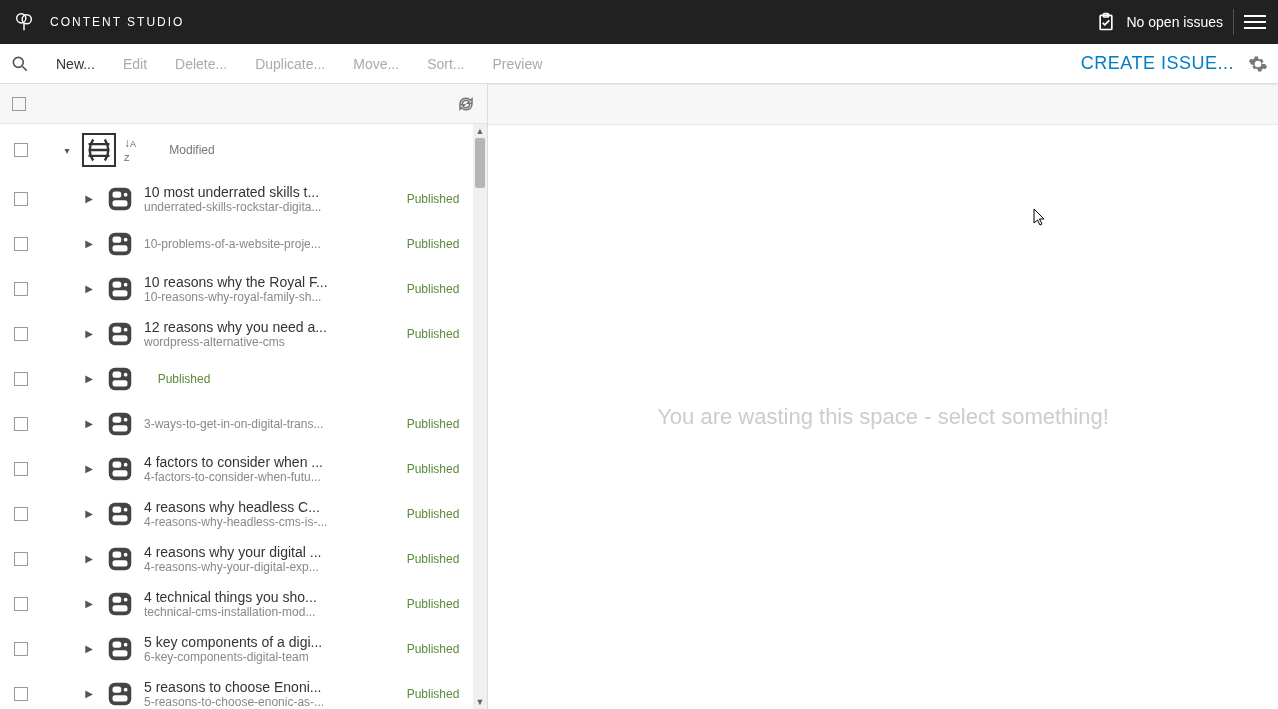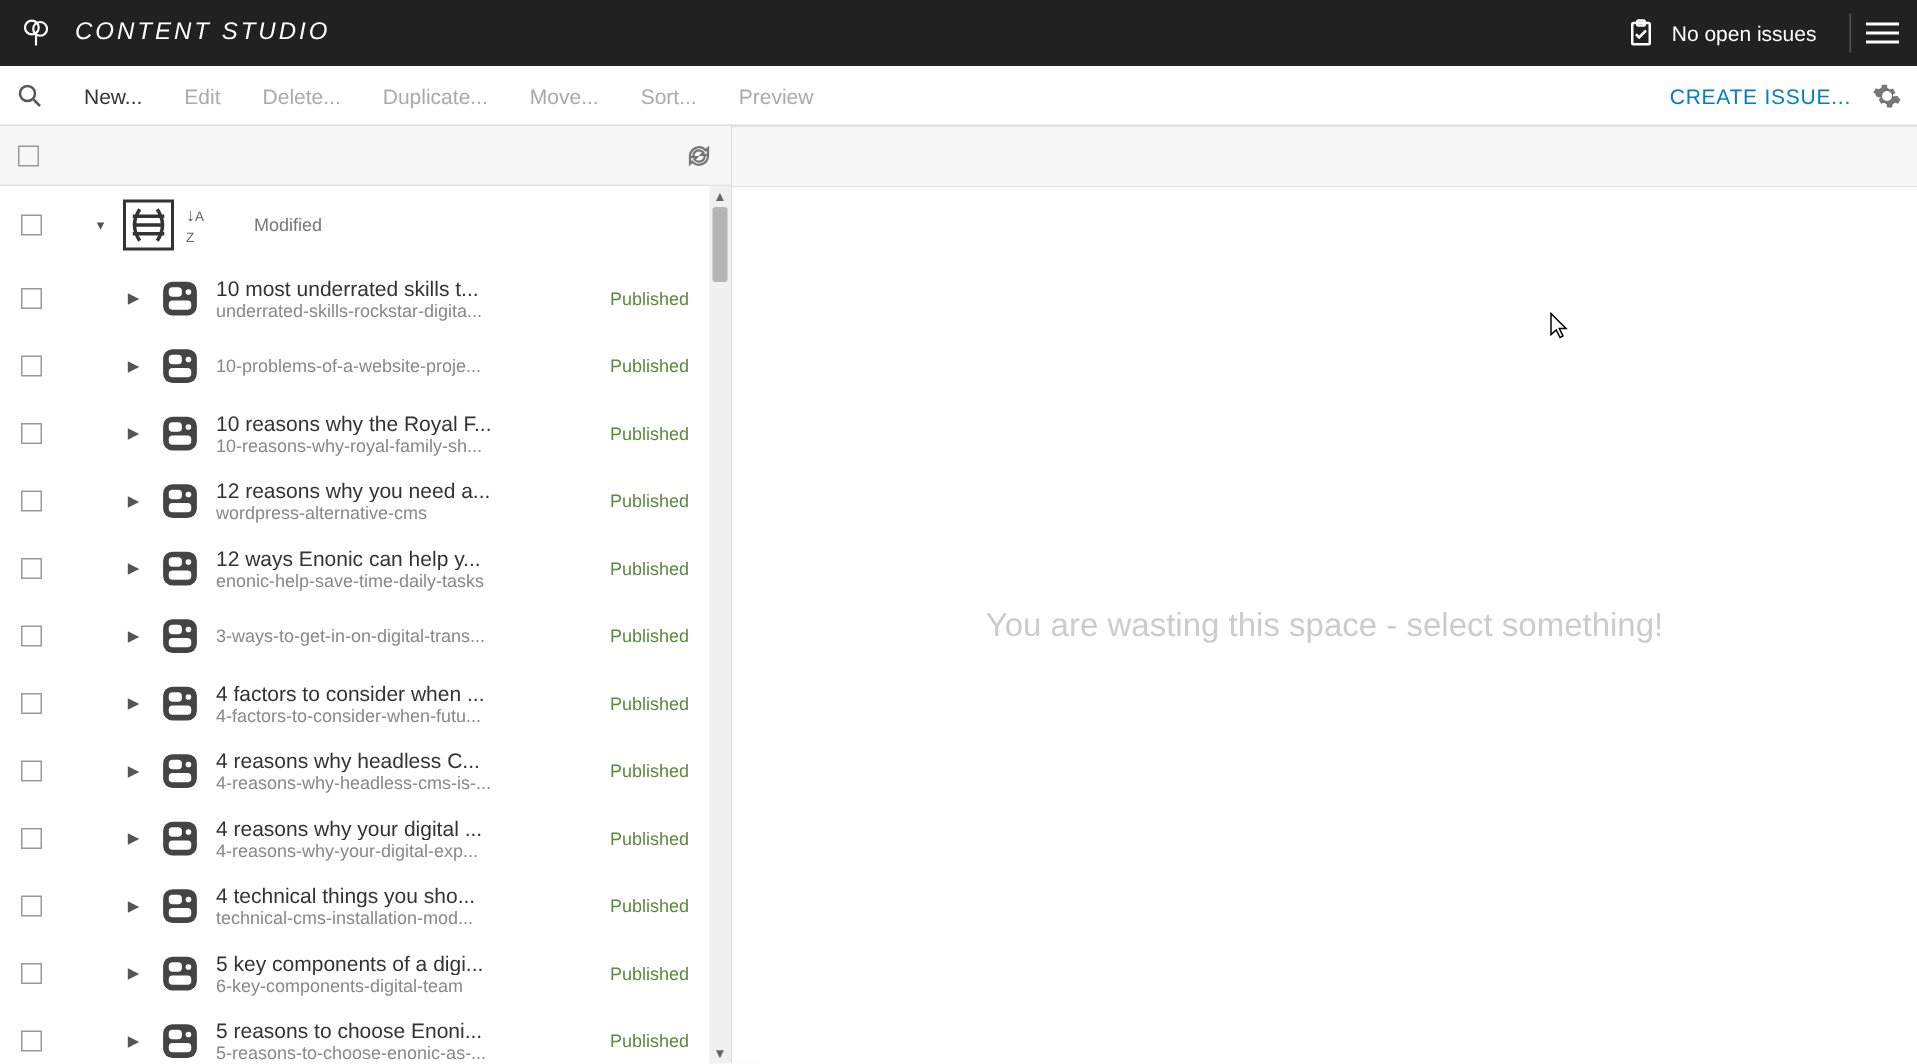--- a/index.html
+++ b/index.html
@@ -1,32 +1,32 @@
 <!DOCTYPE html>
 <html><head>
 <meta charset="utf-8">
 <style>
 * { box-sizing: border-box; margin: 0; padding: 0; }
 body { font-family: -apple-system, BlinkMacSystemFont, "Segoe UI", Helvetica, Arial, sans-serif; font-size: 14px; color: #333; background: #fff; overflow: hidden; width: 1278px; height: 709px; }
 
 .topbar { height: 44px; background: #212121; display: flex; align-items: center; padding: 0 12px; color: #fff; }
 .topbar .logo { width: 24px; height: 24px; margin-right: 14px; display:flex; align-items:center; justify-content:center; }
-.topbar .title { font-size: 16px; letter-spacing: 2px; font-weight: 400; font-style: italic; }
+.topbar .title { font-size: 12px; letter-spacing: 2px; font-weight: 400; }
 .topbar .spacer { flex: 1; }
-.topbar .issues { display: flex; align-items: center; gap: 10px; font-size: 14px; margin-right: 12px; }
+.topbar .issues { display: flex; align-items: center; gap: 10px; font-size: 14px; }
 .topbar .divider { width: 1px; height: 26px; background: #555; margin: 0 10px; }
 .topbar .hamburger { width: 22px; cursor: pointer; }
 .topbar .hamburger div { height: 2px; background: #fff; margin: 4px 0; }
 
 .toolbar { height: 40px; border-bottom: 1px solid #ddd; display: flex; align-items: center; padding: 0 10px; background:#fff; }
 .toolbar .tbtn { padding: 0 14px; color: #333; font-size: 14px; cursor: pointer; }
 .toolbar .tbtn.disabled { color: #aaa; }
 .toolbar .search-icon { width: 20px; height: 20px; margin-right: 12px; cursor:pointer; }
 .toolbar .spacer { flex: 1; }
-.toolbar .create-issue { color: #007dc7; letter-spacing: 0.5px; font-size: 14px; margin-right: 14px; cursor:pointer; }
+.toolbar .create-issue { color: #007dc7; letter-spacing: 0.5px; font-size: 18px; margin-right: 14px; cursor:pointer; }
 .toolbar .gear { width: 20px; height: 20px; cursor:pointer; }
 
 .content { display: flex; height: calc(709px - 44px - 40px); }
 .left { width: 488px; border-right: 1px solid #ddd; display:flex; flex-direction:column; background:#fff; position:relative;}
 .left-header { height: 40px; border-bottom: 1px solid #e5e5e5; background:#f7f7f7; display:flex; align-items:center; padding:0 12px;}
 .left-header .cb { width:14px; height:14px; border:1px solid #999;}
 .left-header .spacer {flex:1;}
 .left-header .refresh { width:18px; height:18px; cursor:pointer;}
 
 .tree { flex:1; overflow-y:auto; position:relative;}
@@ -205,24 +205,20 @@
     <div class="cb"></div>
     <div class="expander">▶</div>
     <div class="icon">
               <svg class="blog-icon" viewBox="0 0 24 24" fill="#444">
                 <rect x="3" y="3" width="18" height="18" rx="5"></rect>
                 <rect x="6" y="6" width="7" height="5" rx="2" fill="#fff"></rect>
                 <rect x="6" y="13" width="12" height="5" rx="2" fill="#fff"></rect>
                 <rect x="15" y="7" width="3" height="3" rx="1.5" fill="#fff"></rect>
               </svg>
             </div>
-    <div class="text">
-      <div class="title-line">12 ways Enonic can help y...</div>
-      <div class="sub-line">enonic-help-save-time-daily-tasks</div>
-    </div>
     <div class="status">Published</div>
   </div>
           <div class="row child">
     <div class="cb"></div>
     <div class="expander">▶</div>
     <div class="icon">
               <svg class="blog-icon" viewBox="0 0 24 24" fill="#444">
                 <rect x="3" y="3" width="18" height="18" rx="5"></rect>
                 <rect x="6" y="6" width="7" height="5" rx="2" fill="#fff"></rect>
                 <rect x="6" y="13" width="12" height="5" rx="2" fill="#fff"></rect>

